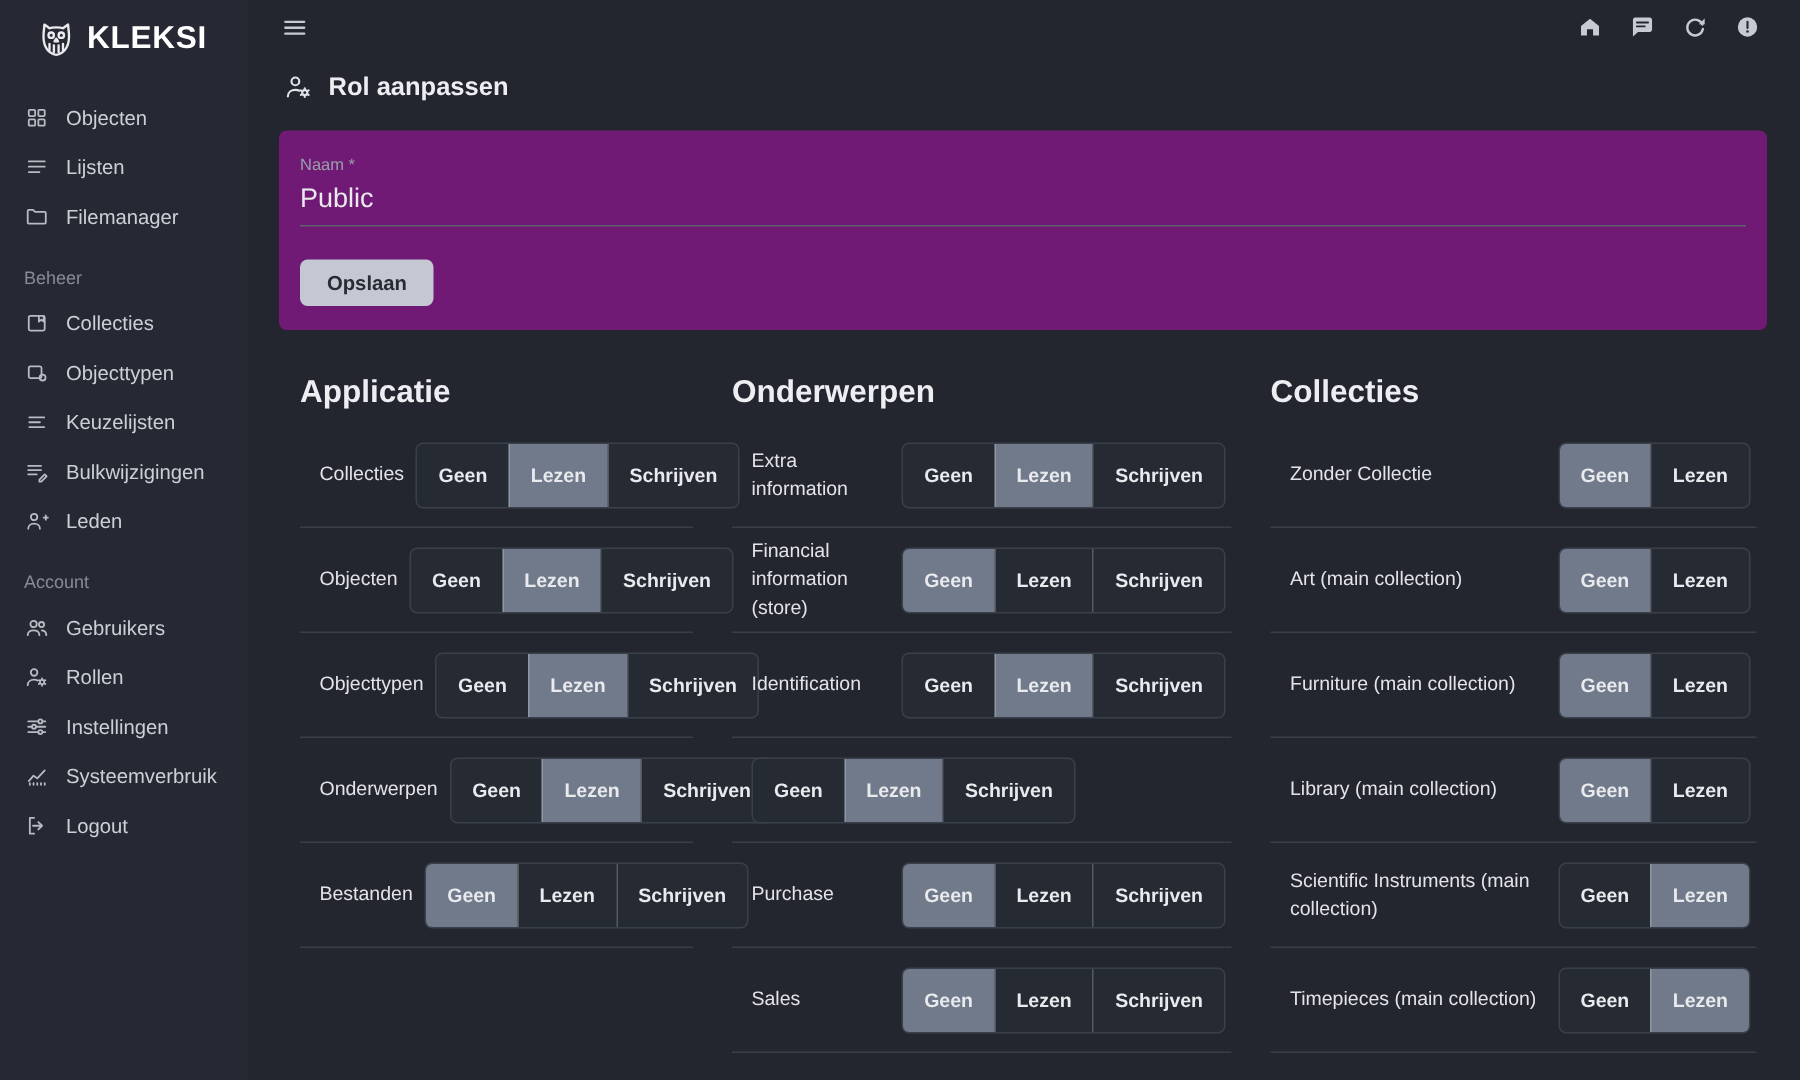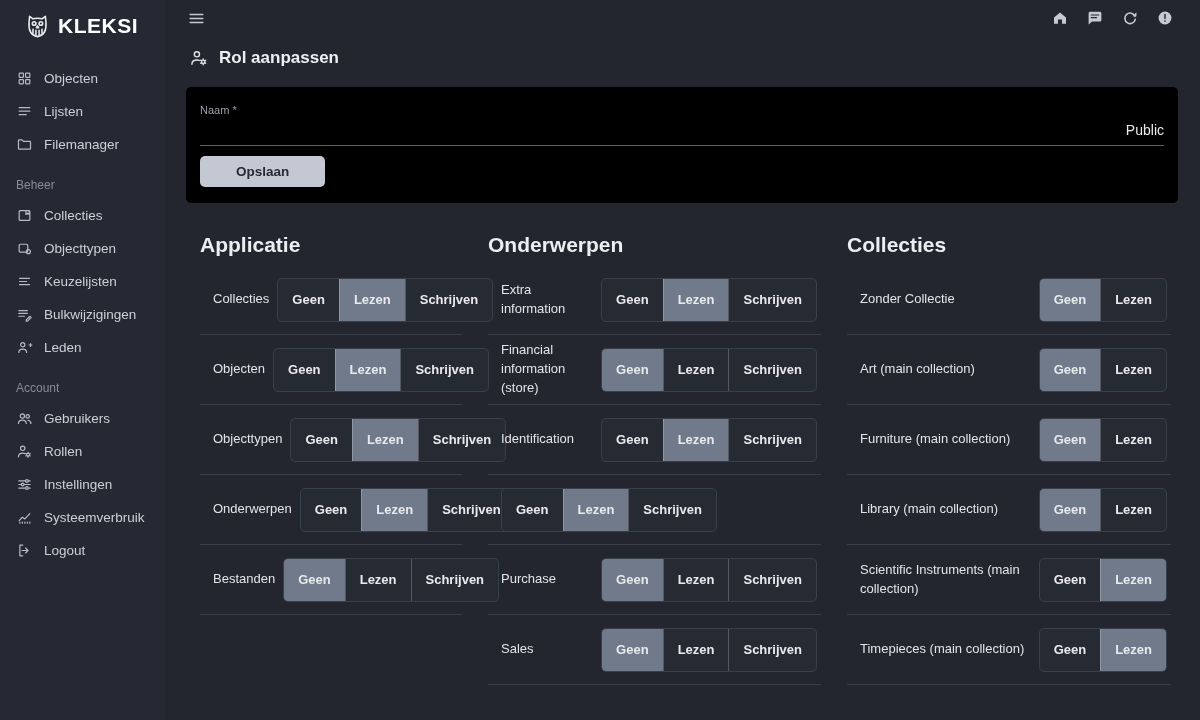--- a/index.html
+++ b/index.html
@@ -23,26 +23,26 @@
   .hamburger { width:19px; height:19px; color:#c6cad2; cursor:pointer; }
   .topbar-icons { display:flex; gap:17px; }
   .tb-icon { width:18px; height:18px; color:#c6cad2; cursor:pointer; display:flex; }
   .tb-icon svg { width:18px; height:18px; }
 
   .content { flex:1; padding:0 22px 0 21px; }
   .page-header { display:flex; align-items:center; gap:10px; margin:12px 0 19px 3px; }
   .page-header .ph-icon { width:20px; height:20px; color:#dfe2e6; display:flex; }
   .page-title { font-size:17px; font-weight:bold; color:#eceef1; }
 
-  .form-card { background:#000000; border-radius:5px; padding:17px 14px 16px; }
+  .form-card { background:#701a75; border-radius:5px; padding:17px 14px 16px; }
   .field-label { font-size:11px; color:#9aa0ab; margin-bottom:3px; }
   .name-input { display:block; width:100%; background:transparent; border:none; border-bottom:1px solid #5b616d;
-    color:#e8eaed; font-size:14px; font-family:inherit; padding:3px 0 7px; outline:none;text-align:right; }
-  .save-btn { margin-top:10px; background:#c3c8d2; color:#272b33; border:none; border-radius:5px;
-    font-family:inherit; font-size:13.5px; font-weight:bold; padding:8px 36px; cursor:pointer; }
+    color:#e8eaed; font-size:18px; font-family:inherit; padding:3px 0 7px; outline:none; }
+  .save-btn { margin-top:22px; background:#c3c8d2; color:#272b33; border:none; border-radius:5px;
+    font-family:inherit; font-size:13.5px; font-weight:bold; padding:8px 18px; cursor:pointer; }
 
   
   .perm-grid { display:grid; grid-template-columns:262px 333px 324px; gap:26px; margin:30px 0 0 14px; }
   .perm-title { font-size:21px; font-weight:bold; color:#eceef1; margin-bottom:8px; }
   .perm-row { display:flex; align-items:center; min-height:70px; border-bottom:1px solid #393e48; padding:0 4px 0 13px; }
   .perm-label { flex:1; font-size:13px; color:#e2e4e8; line-height:1.45; padding-right:8px; }
   .btn-group { display:flex; flex:none; background:#262a33; border:1px solid #3a404b; border-radius:5px; overflow:hidden; }
   .seg { background:transparent; border:none; color:#e8eaed; font-family:inherit; font-size:13px; font-weight:600;
     height:42px; padding:0 14px; cursor:pointer; }
   .seg + .seg { border-left:1px solid rgba(255,255,255,.22); }

